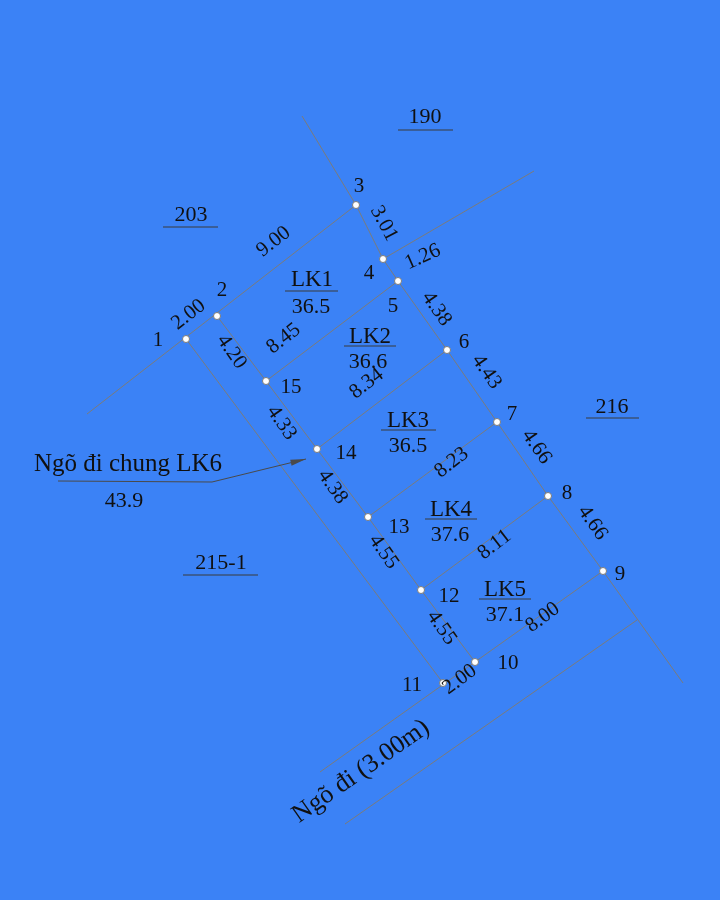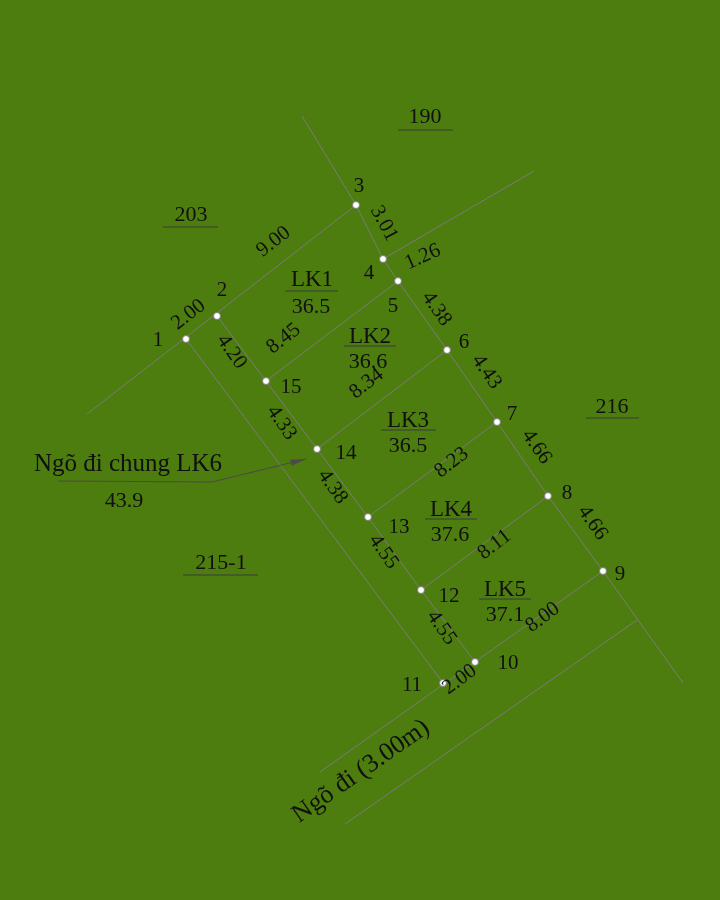--- a/index.html
+++ b/index.html
@@ -1,20 +1,20 @@
 <!DOCTYPE html>
 <html><head>
 <meta charset="utf-8">
 <style>
   html, body { margin: 0; padding: 0; background: #ffffff; }
   .sheet {
     position: relative;
     width: 720px;
     height: 900px;
-    background: #4d7c0f;
+    background: #3b82f6;
     overflow: hidden;
   }
   svg { display: block; }
   .ln   { stroke: #7b7b7b; stroke-width: 1; fill: none; }
   .ul   { stroke: #3a3a3a; stroke-width: 1.2; fill: none; }
   .pt   { stroke: #7b7b7b; stroke-width: 1; fill: #ffffff; }
   .ldr  { stroke: #4a4a4a; stroke-width: 1; fill: none; }
   .ah   { fill: #4a4a4a; stroke: none; }
   text {
     font-family: "Liberation Serif", "DejaVu Serif", serif;

